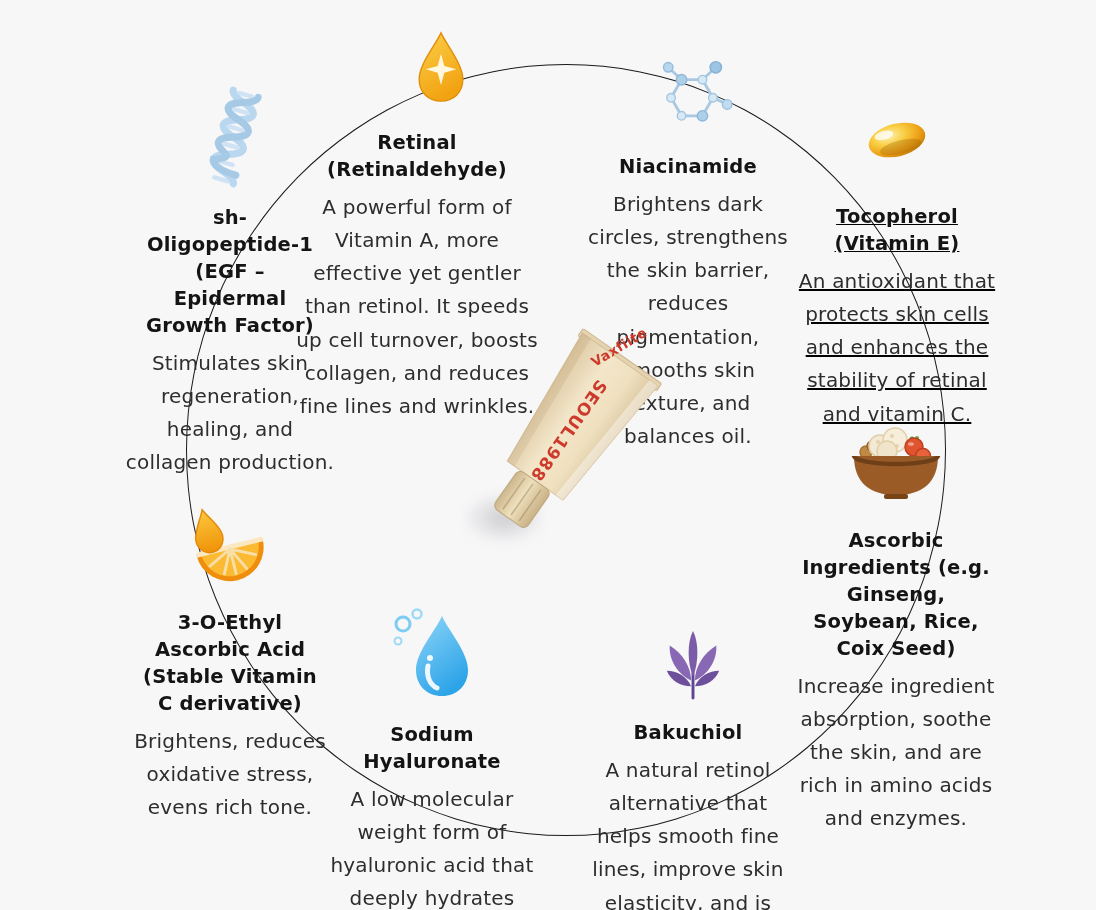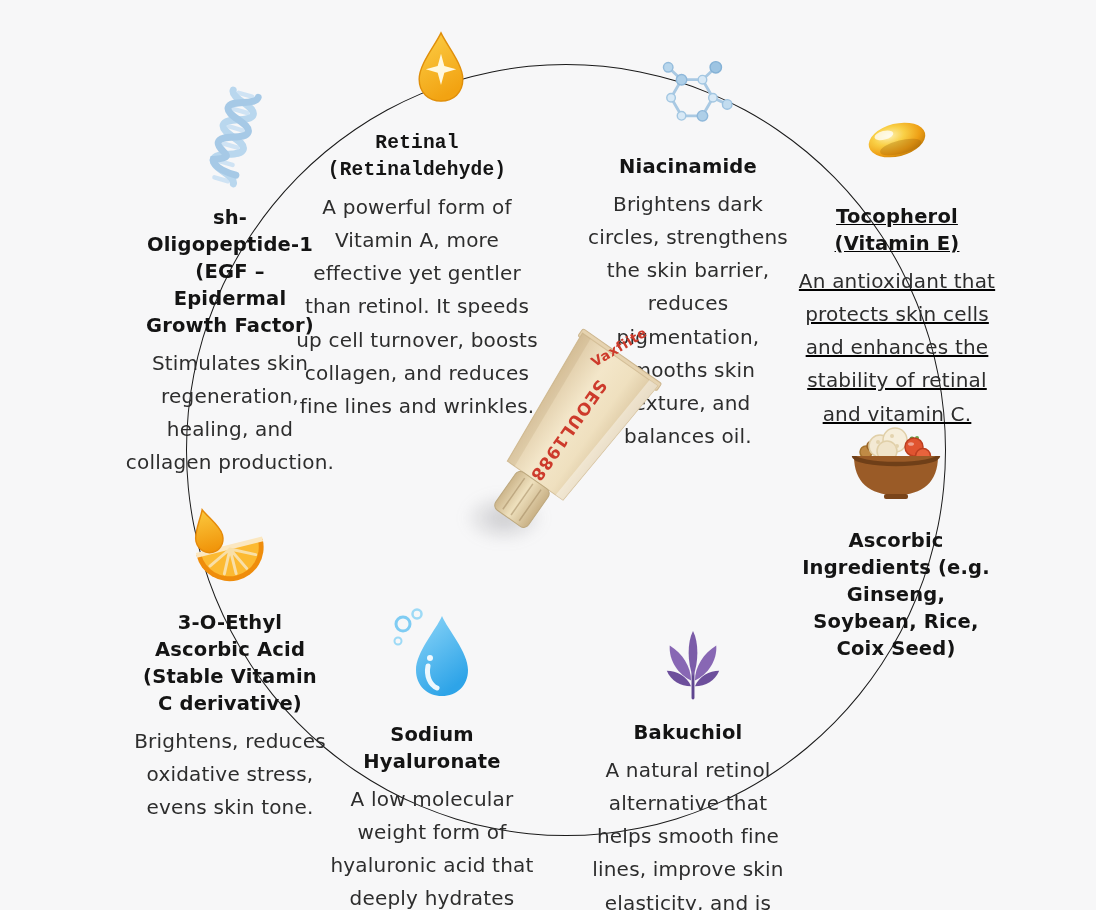--- a/index.html
+++ b/index.html
@@ -69,21 +69,21 @@
         <defs>
           <linearGradient id="ambGrad" x1="0" y1="0" x2="0.4" y2="1">
             <stop offset="0" stop-color="#fccf48"></stop>
               <stop offset="1" stop-color="#f2a312"></stop>
           </linearGradient>
         </defs>
         <path d="M30 3 C24 16 7 36 7 52 C7 66 17 75 30 75 C43 75 53 66 53 52 C53 36 36 16 30 3 Z" fill="url(#ambGrad)" stroke="#e08f0a" stroke-width="1.5"></path>
         <path d="M30 25 L33.5 38 L46 41.5 L33.5 45 L30 58 L26.5 45 L14 41.5 L26.5 38 Z" fill="#fff8df"></path>
       </svg>
     </div>
-    <h3 style="margin-top:26px;font-family:Liberation Mono, monospace;">Retinal
+    <h3 style="margin-top:26px;">Retinal
 (Retinaldehyde)</h3>
     <p>A powerful form of Vitamin A, more effective yet gentler than retinol. It speeds up cell turnover, boosts collagen, and reduces fine lines and wrinkles.</p>
   </section>
 
   <section class="item" style="left:588px; top:54px; width:200px;justify-content:space-between;">
     <div style="margin-left:8px;" aria-label="molecule-icon">
       <svg width="86" height="78" viewBox="0 0 88 82">
         <g stroke="#a9c9e3" stroke-width="3" fill="none" stroke-linejoin="round">
           <polygon points="66,46 55,65 33,65 22,46 33,27 55,27"></polygon>
           <path d="M55 27 L69 14 M33 27 L19 14 M66 46 L81 53"></path>
@@ -149,20 +149,21 @@
         <path d="M4 34 C4 60 19 73 46 73 C73 73 88 60 88 34 Z" fill="#9a5b27"></path>
         <path d="M4 34 A42 8 0 0 0 88 34" stroke="#6f3f18" stroke-width="4.5" fill="none"></path>
         <rect x="34" y="72" width="24" height="5" rx="2" fill="#7a4419"></rect>
       </svg>
     </div>
     <h3 style="margin-top:26px;">Ascorbic
 Ingredients (e.g.
 Ginseng,
 Soybean, Rice,
 Coix Seed)</h3>
+    <p>Increase ingredient absorption, soothe the skin, and are rich in amino acids and enzymes.</p>
   </section>
 
   <section class="item" style="left:590px; top:626px; width:196px;">
     <div style="margin-left:10px;" aria-label="bakuchiol-plant-icon">
       <svg width="64" height="76" viewBox="0 0 66 78">
         <path d="M33 74 L33 48" stroke="#5f4690" stroke-width="3" stroke-linecap="round" fill="none"></path>
         <path d="M31 62 C20 62 10 56 6 46 C16 46 27 52 31 62 Z" fill="#6d4f9c"></path>
         <path d="M35 62 C46 62 56 56 60 46 C50 46 39 52 35 62 Z" fill="#6d4f9c"></path>
         <path d="M31 56 C18 50 8 36 9 20 C22 28 31 42 31 56 Z" fill="#8867b4"></path>
         <path d="M35 56 C48 50 58 36 57 20 C44 28 35 42 35 56 Z" fill="#8867b4"></path>
@@ -212,21 +213,21 @@
             <path d="M39 48 L63.2 60 M39 48 L50.8 71.4 M39 48 L39 74 M39 48 L27.2 71.4 M39 48 L14.8 60"></path>
           </g>
           <path d="M21 2 C17 11 7 23 7 32 C7 41 13.5 47 21 47 C28.5 47 35 41 35 32 C35 23 25 11 21 2 Z" fill="url(#vcGrad)" stroke="#e68a0a" stroke-width="1.5"></path>
         </g>
       </svg>
     </div>
     <h3 style="margin-top:14px;">3-O-Ethyl
 Ascorbic Acid
 (Stable Vitamin
 C derivative)</h3>
-    <p>Brightens, reduces oxidative stress, evens skin tone.</p>
+    <p>Brightens, reduces oxidative stress, evens rich tone.</p>
   </section>
 
   <div class="tube-shadow"></div>
 
   <div class="tube-wrap">
     <svg width="190" height="240" viewBox="0 0 190 240">
       <defs>
         <linearGradient id="bodyGrad" x1="0" y1="0" x2="1" y2="0">
           <stop offset="0" stop-color="#dcc7a2"></stop>
             <stop offset="0.4" stop-color="#f3e6c9"></stop>

